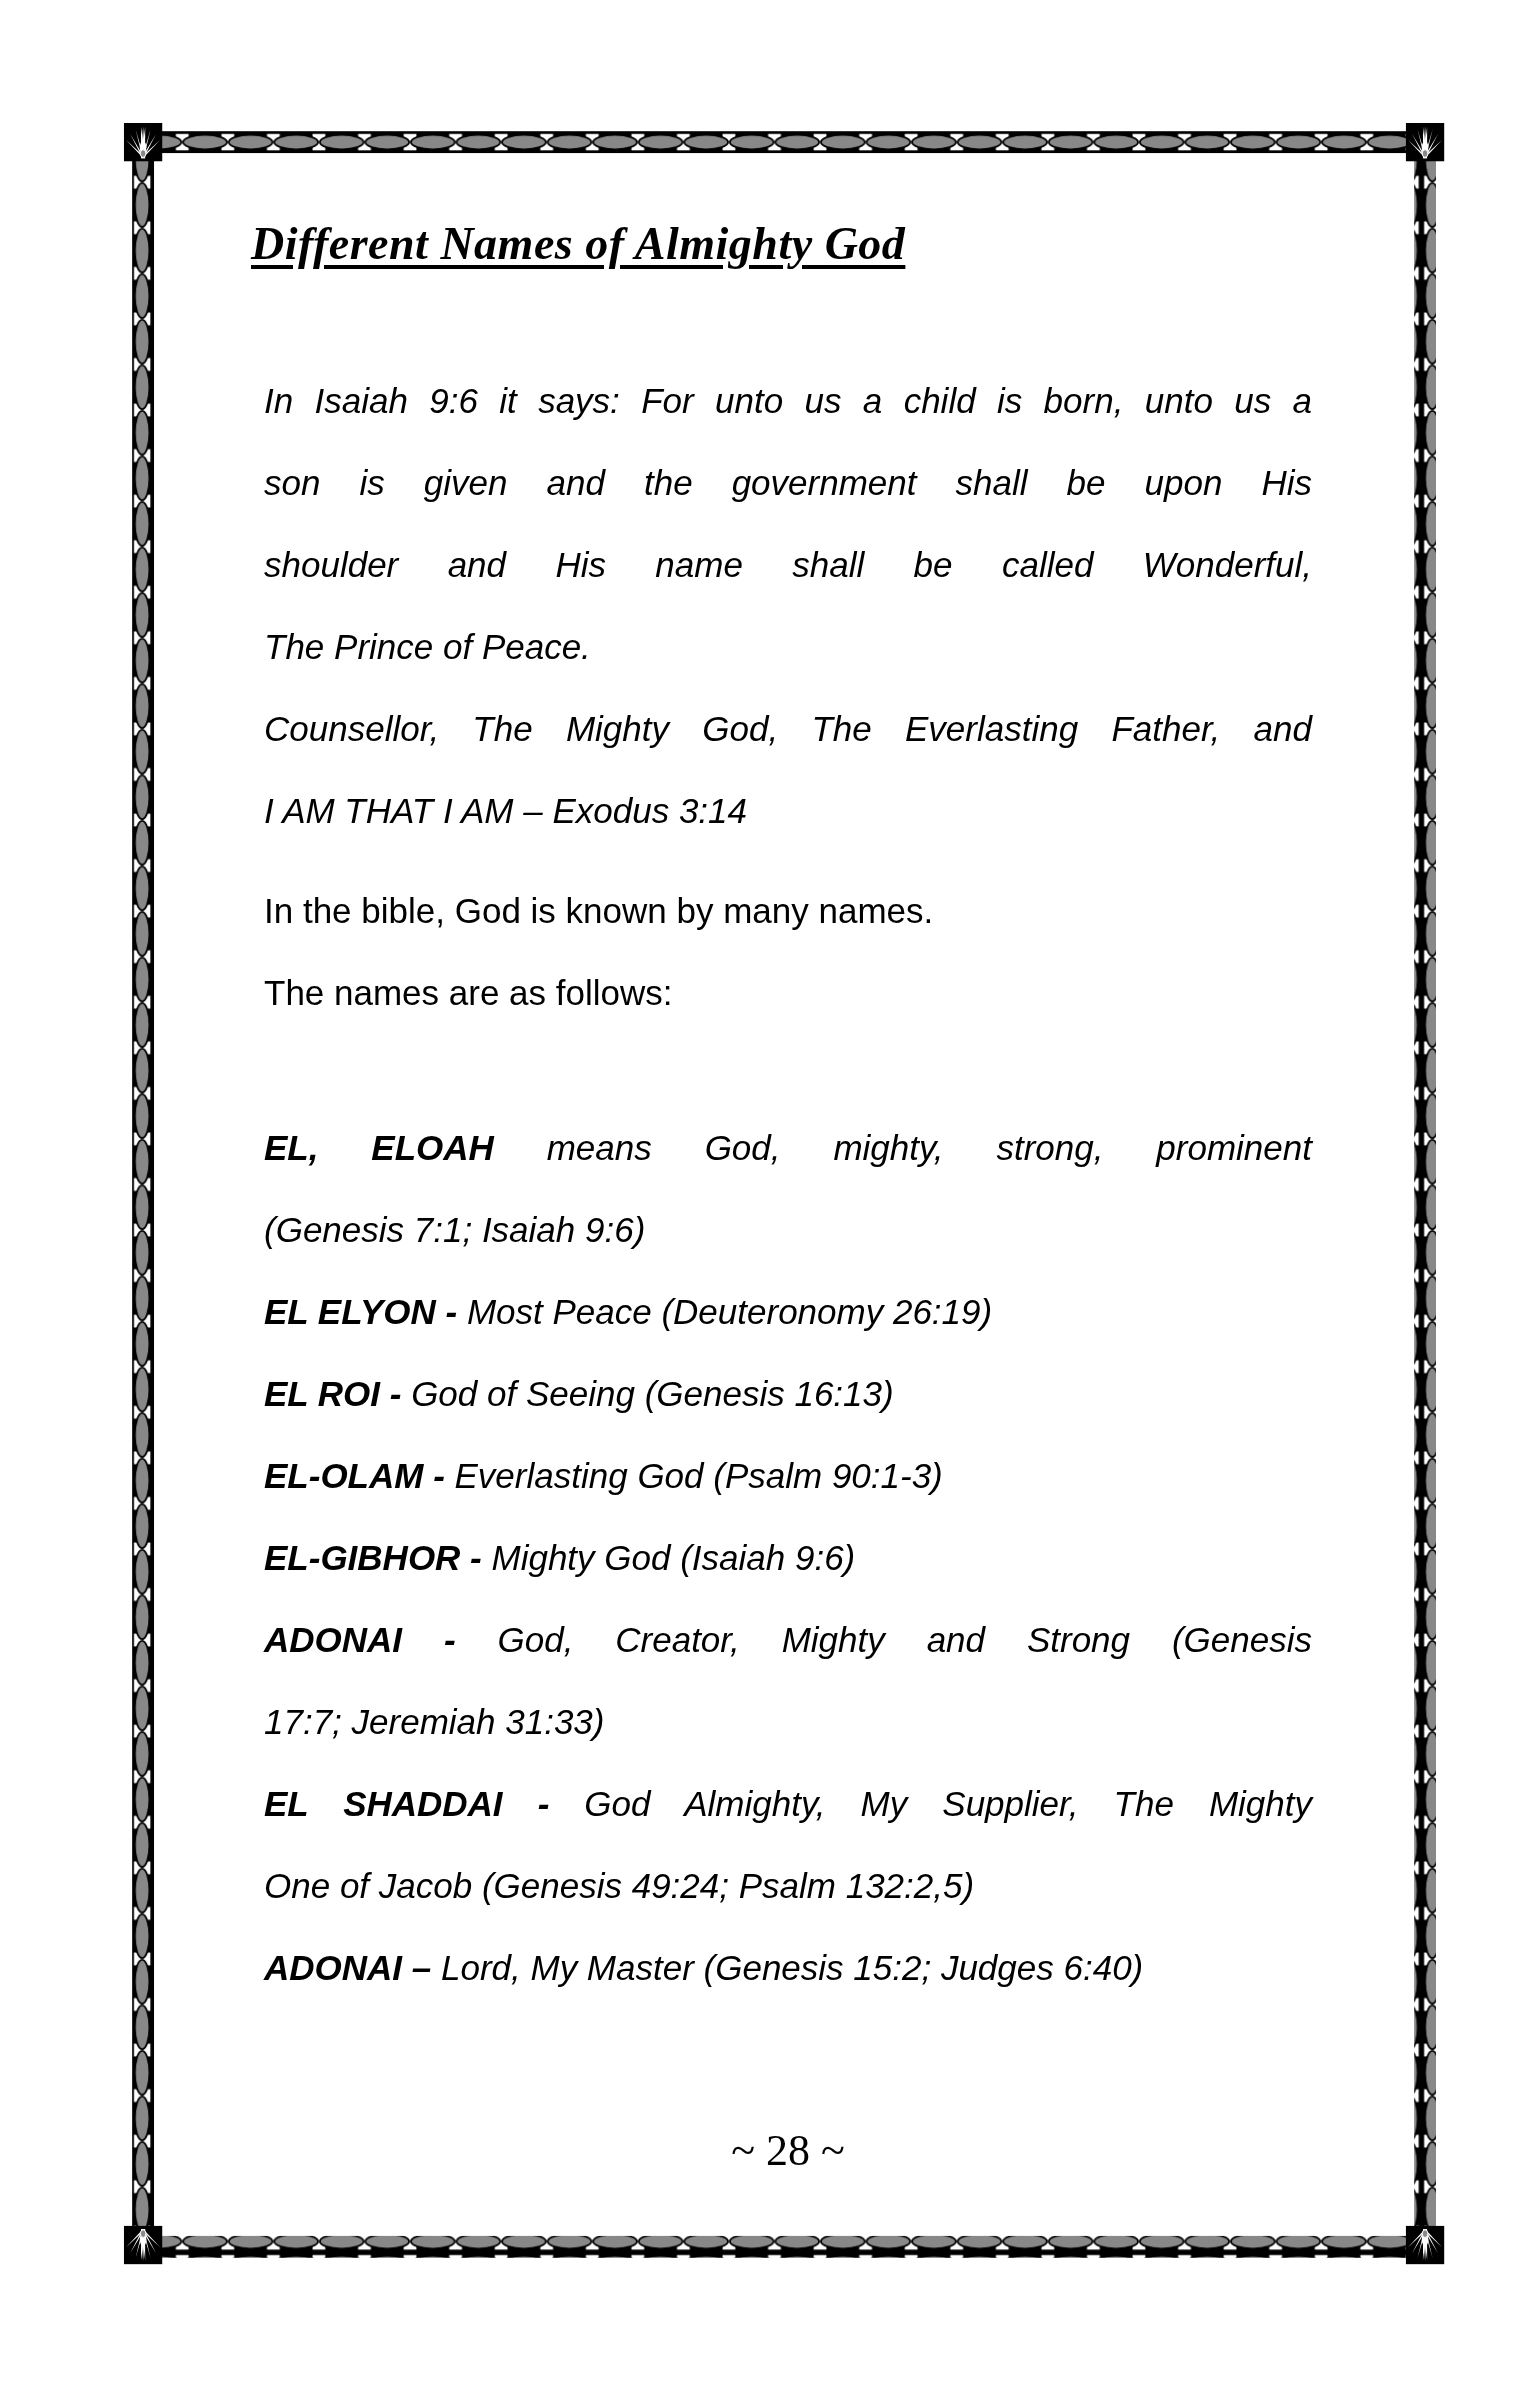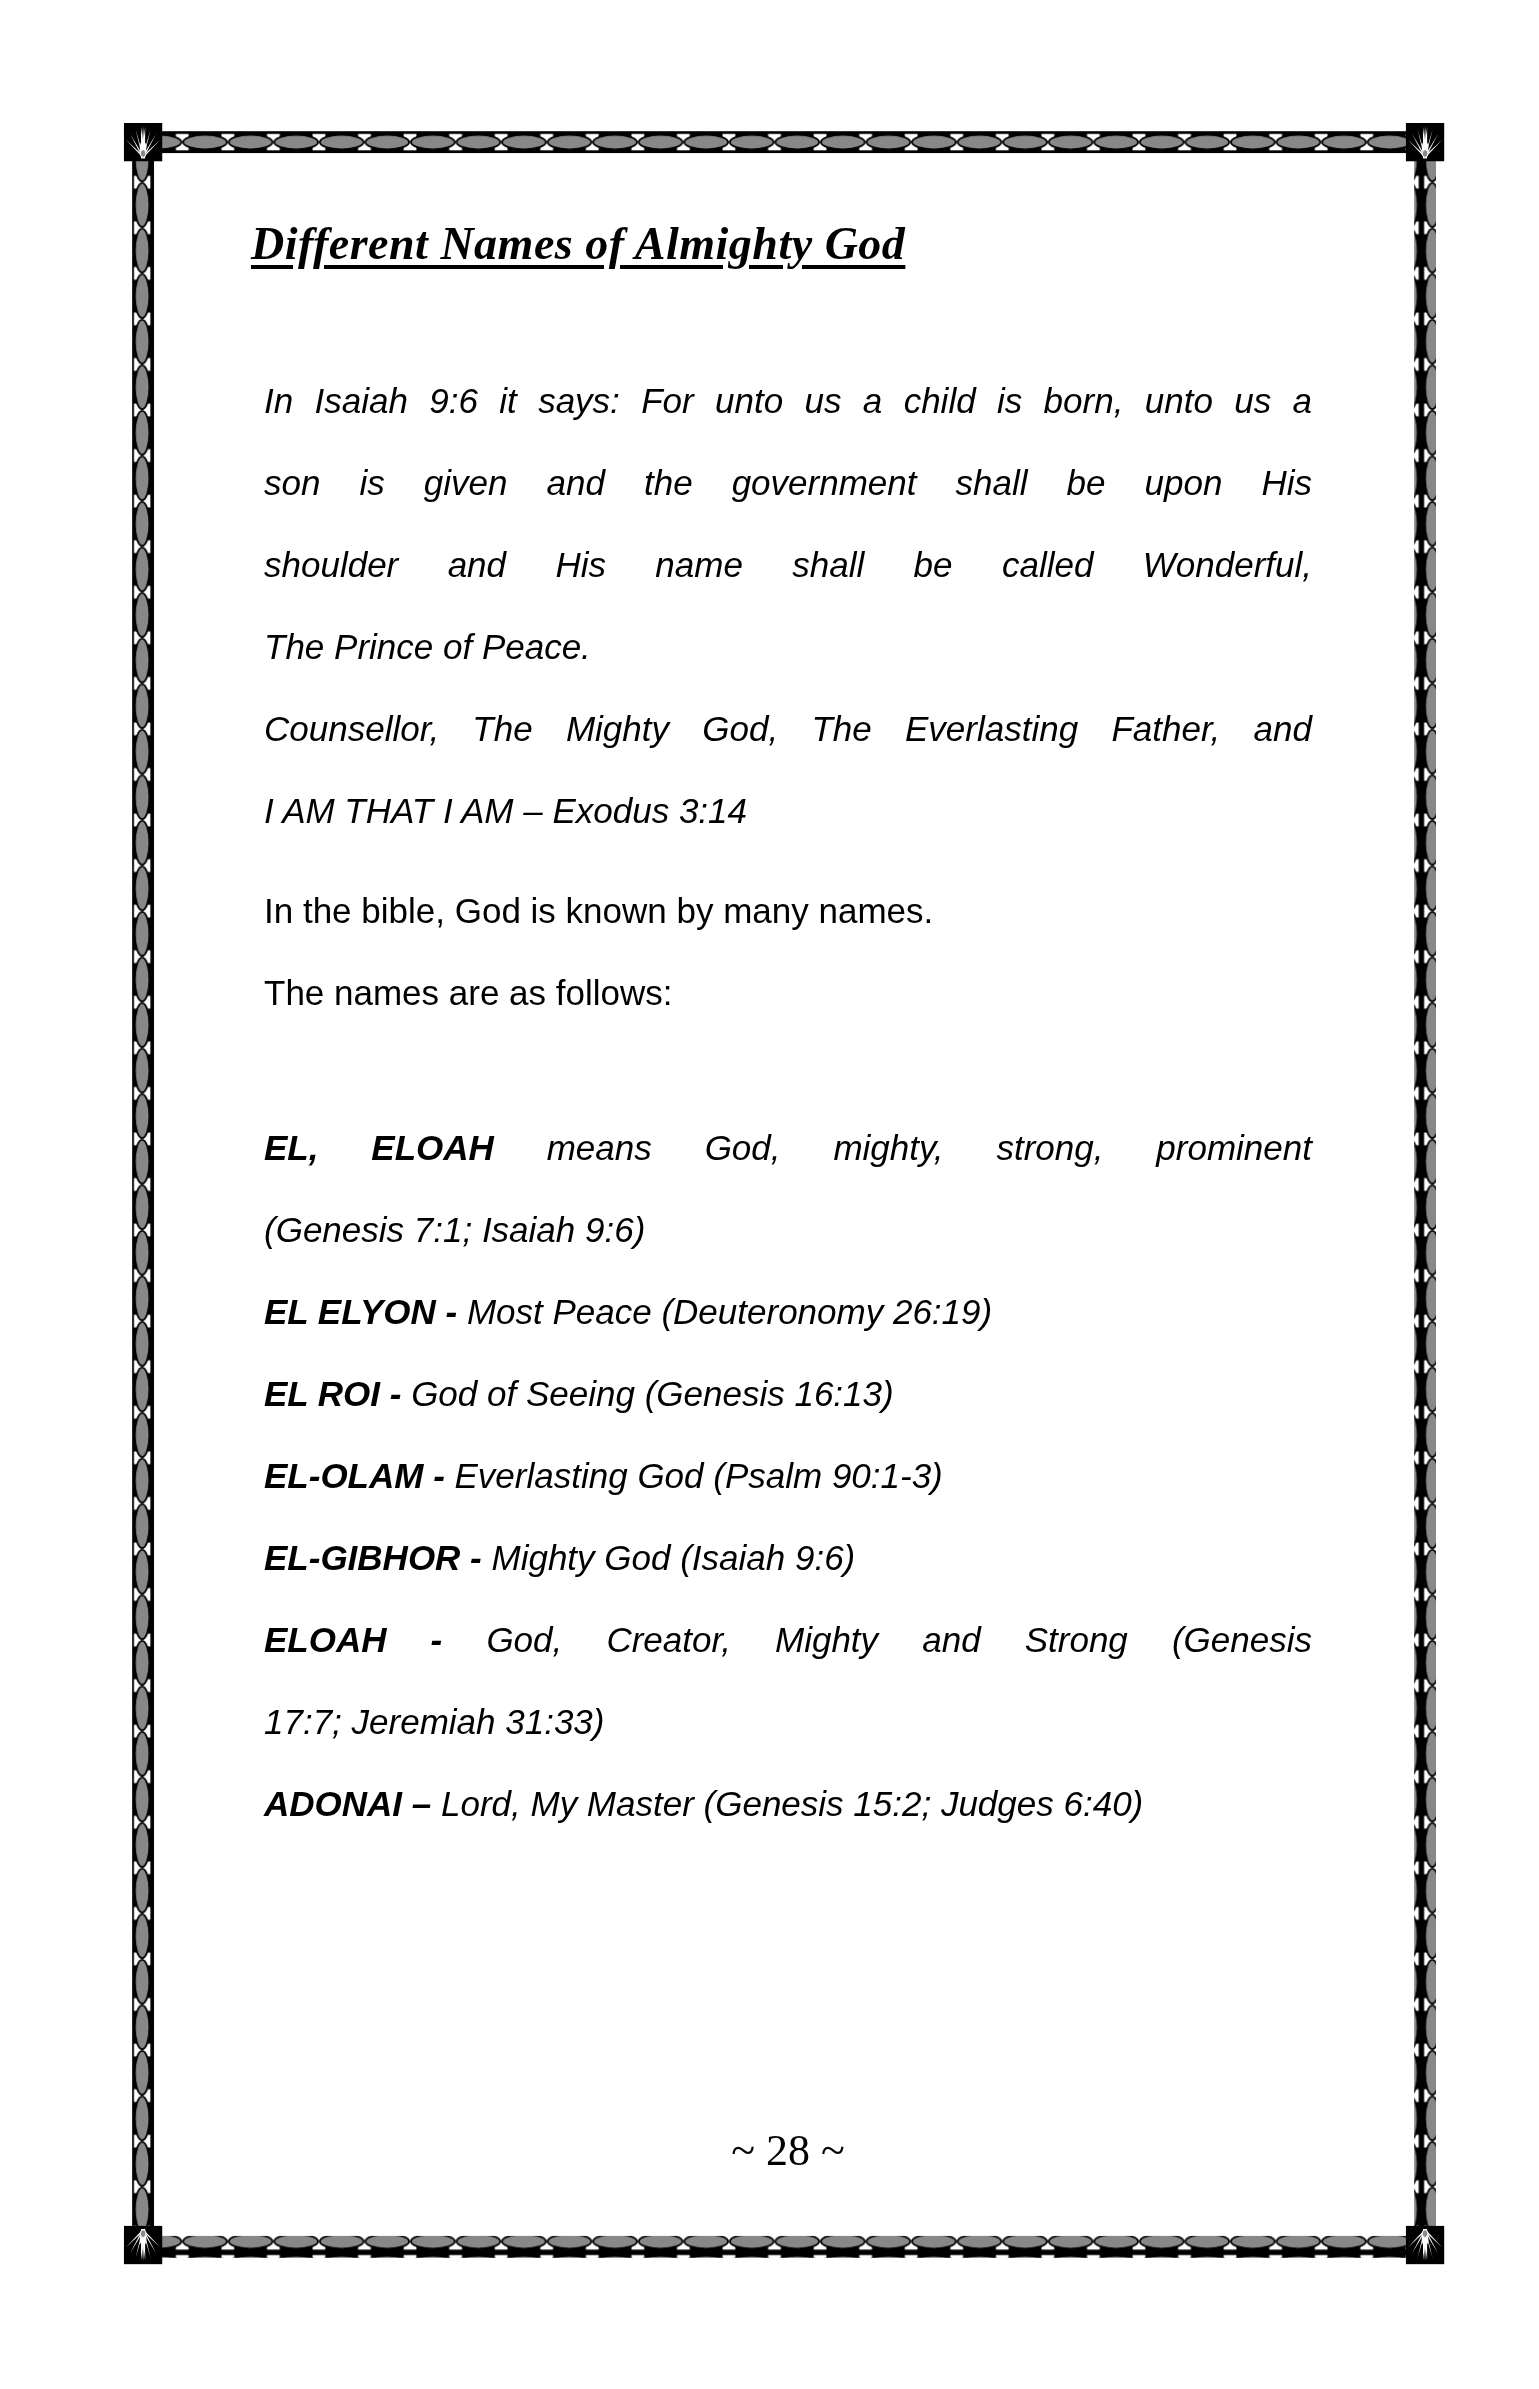--- a/index.html
+++ b/index.html
@@ -105,22 +105,26 @@
       <div>
         <div class="line"><span class="bold-name">EL ROI -</span><span> God of Seeing (Genesis 16:13)</span></div>
       </div>
       <div>
         <div class="line"><span class="bold-name">EL-OLAM -</span><span> Everlasting God (Psalm 90:1-3)</span></div>
       </div>
       <div>
         <div class="line"><span class="bold-name">EL-GIBHOR -</span><span> Mighty God (Isaiah 9:6)</span></div>
       </div>
       <div>
-        <div class="line stretch"><span class="bold-name">ELOAH -</span><span> God, Creator, Mighty and Strong (Genesis</span></div>
+        <div class="line stretch"><span class="bold-name">ADONAI -</span><span> God, Creator, Mighty and Strong (Genesis</span></div>
         <div class="line">17:7; Jeremiah 31:33)</div>
+      </div>
+      <div>
+        <div class="line stretch"><span class="bold-name">EL SHADDAI -</span><span> God Almighty, My Supplier, The Mighty</span></div>
+        <div class="line">One of Jacob (Genesis 49:24; Psalm 132:2,5)</div>
       </div>
       <div>
         <div class="line"><span class="bold-name">ADONAI –</span><span> Lord, My Master (Genesis 15:2; Judges 6:40)</span></div>
       </div>
     </div>
 
   <div class="pagenum">~ 28 ~</div>
 
 </div>
 

